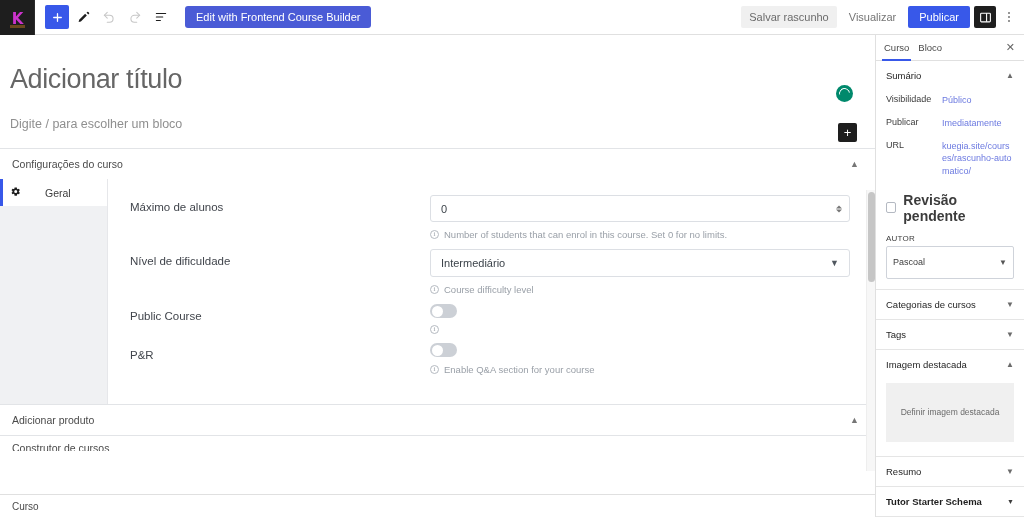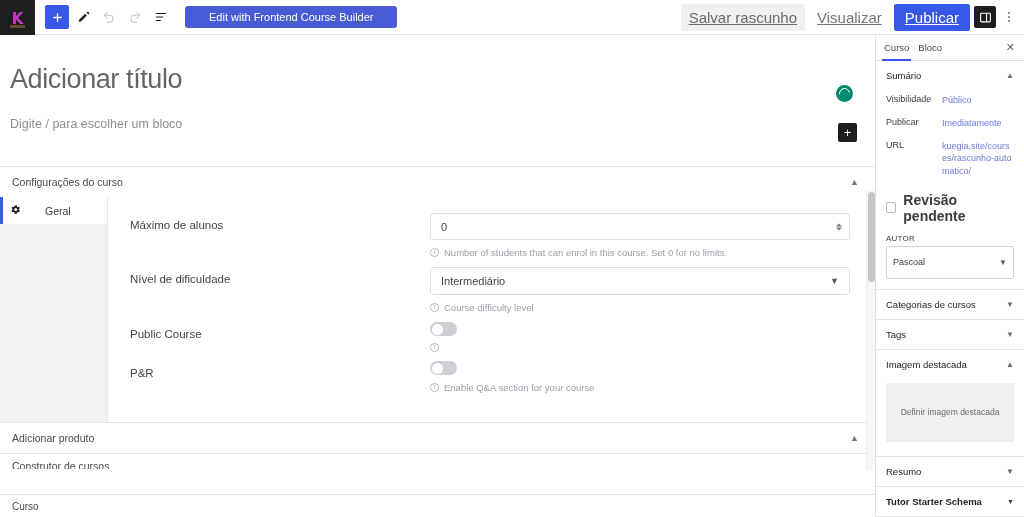--- a/index.html
+++ b/index.html
@@ -49,33 +49,33 @@
     border-radius: 2px; color: #1e1e1e;
   }
   .tbtn.primary { background: #3858e9; color: #fff; border-radius: 2px; }
   .tbtn.disabled { color: #c6c6c6; }
   .tbtn svg { display: block; }
   .cta {
     margin-left: 10px;
     background: #4a5bd6;
     color: #fff;
     font-size: 11px;
-    padding: 5px 24px;
+    padding: 5px 11px;
     border-radius: 3px;
     border: none;
     white-space: nowrap;
     font-family: "Liberation Sans", sans-serif;
   }
   .header-right {
     margin-left: auto; display: flex; align-items: center; gap: 4px; padding-right: 6px;
   }
   .hbtn {
-    font-size: 15px; border: none; background: transparent;
+    font-size: 11px; border: none; background: transparent;
     color: #757575; padding: 5px 8px; border-radius: 2px;
-    font-family: "Liberation Sans", sans-serif; white-space: nowrap; text-decoration: underline;
+    font-family: "Liberation Sans", sans-serif; white-space: nowrap;
   }
   .hbtn.draft { background: #f0f0f0; color: #6b6b6b; }
   .hbtn.publish { background: #3858e9; color: #fff; padding: 5px 11px; }
   .icon-sq {
     width: 22px; height: 22px; background: #1e1e1e; border-radius: 2px;
     display: flex; align-items: center; justify-content: center;
   }
   .dots { width: 18px; height: 22px; display: flex; flex-direction: column;
           align-items: center; justify-content: center; gap: 2px; }
   .dots i { width: 2px; height: 2px; background: #757575; border-radius: 50%; display: block; }
@@ -107,21 +107,21 @@
     transform: rotate(35deg);
   }
   .add-block {
     position: absolute; right: 18px; top: 88px;
     width: 19px; height: 19px; background: #1e1e1e; color: #fff;
     display: flex; align-items: center; justify-content: center;
     border-radius: 2px; font-size: 13px; line-height: 1;
   }
 
   
-  .panels { margin-top: 35px; }
+  .panels { margin-top: 17px; }
   .panel { border-top: 1px solid #e2e4e7; background: #fff; position: relative; }
   .panel-head {
     display: flex; align-items: center; justify-content: space-between;
     padding: 9px 16px 9px 12px;
     font-size: 10.5px; color: #4a4a4a;
   }
   .panel-head .chev { color: #767676; font-size: 9px; }
   .panel-body { display: flex; min-height: 0; }
   .settings-nav {
     width: 108px; min-width: 108px; background: #f0f1f3;

